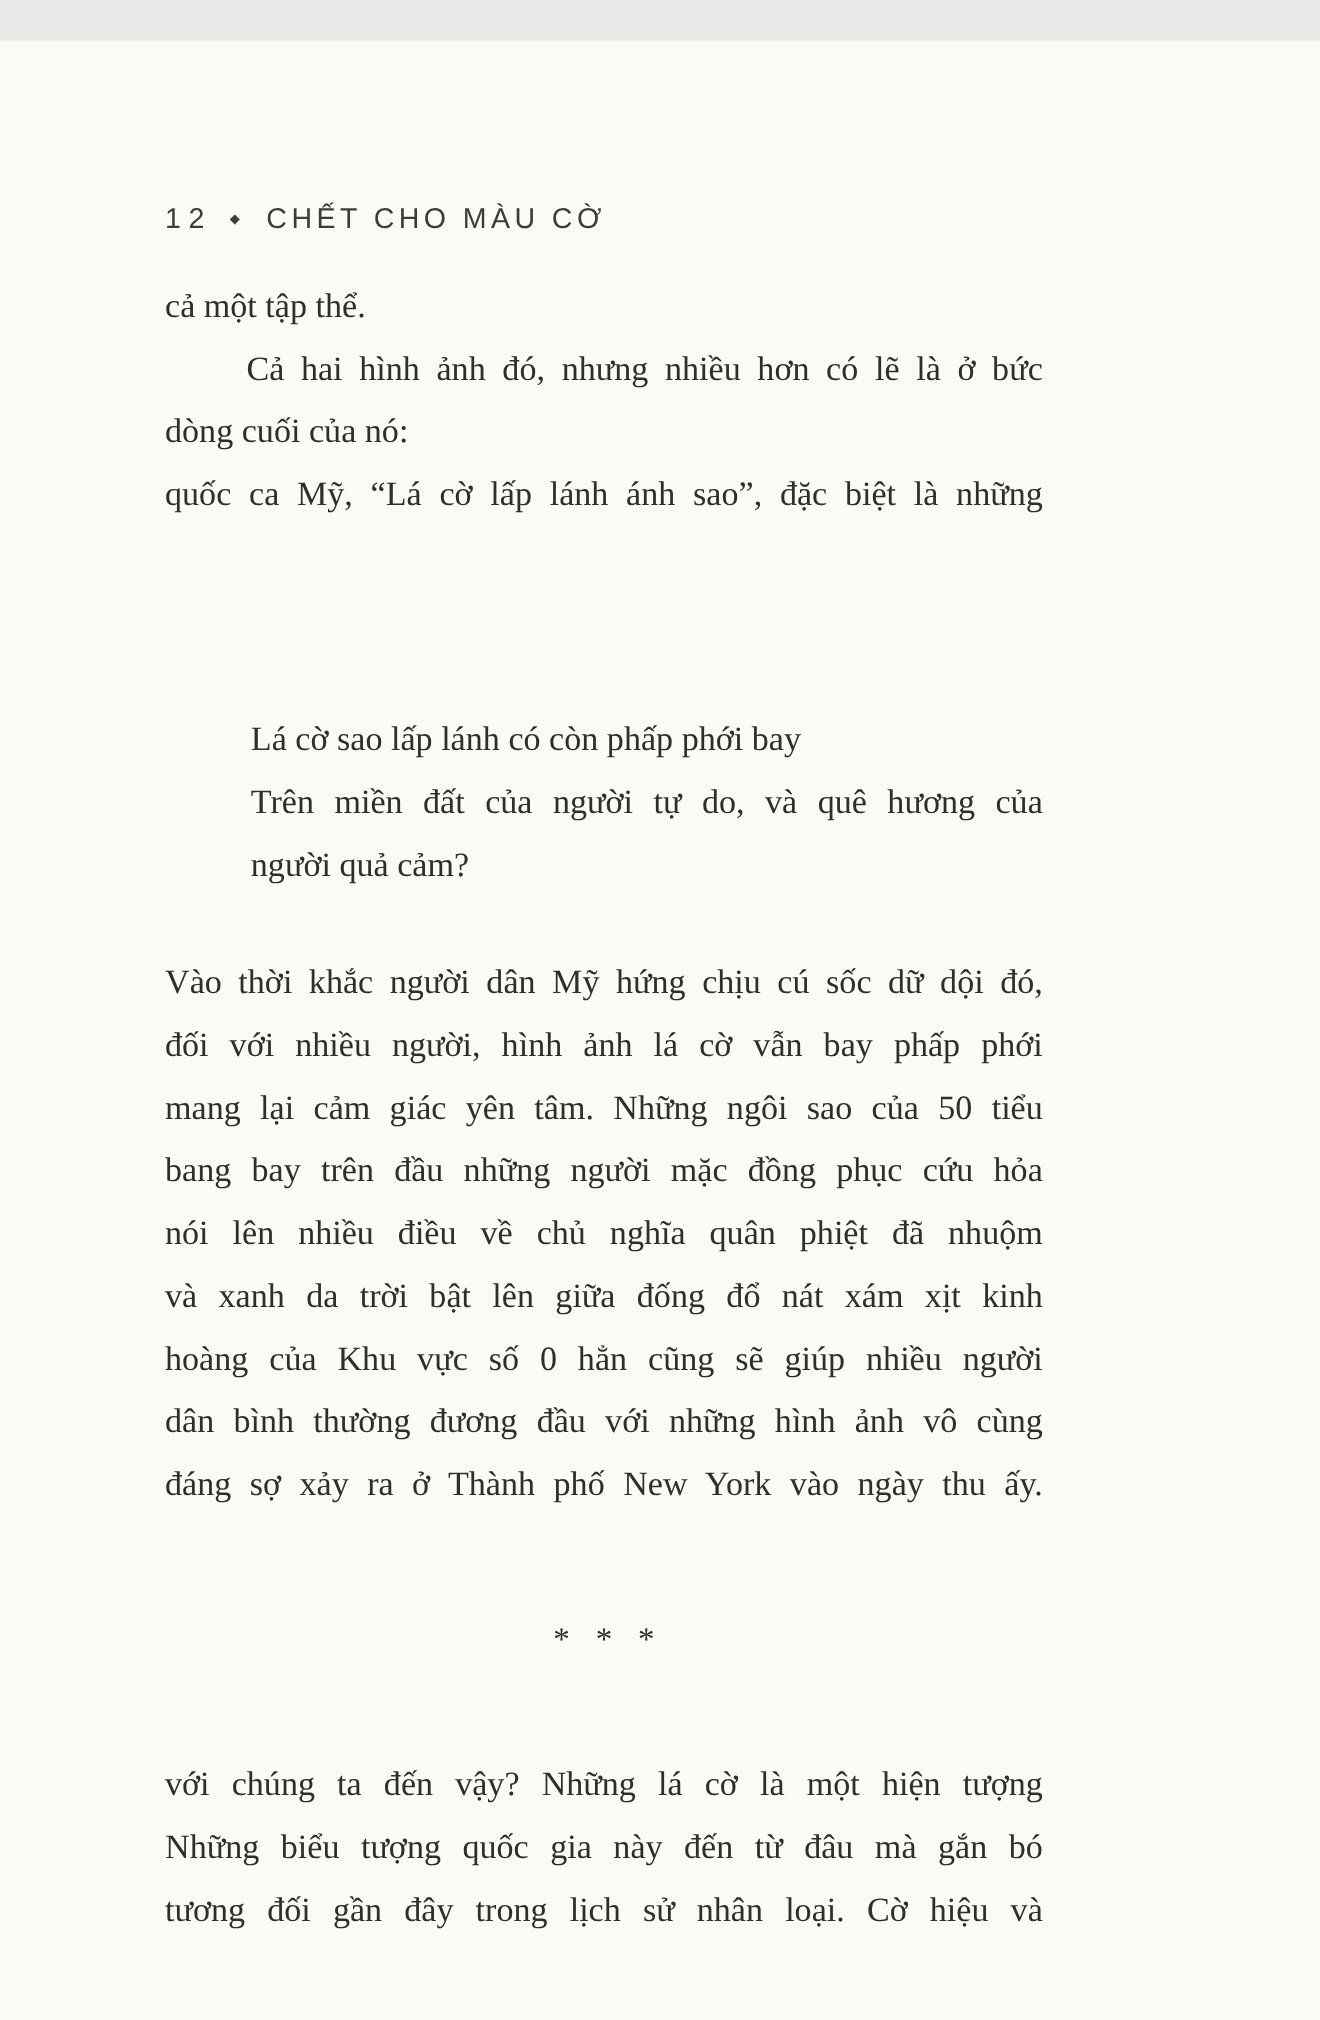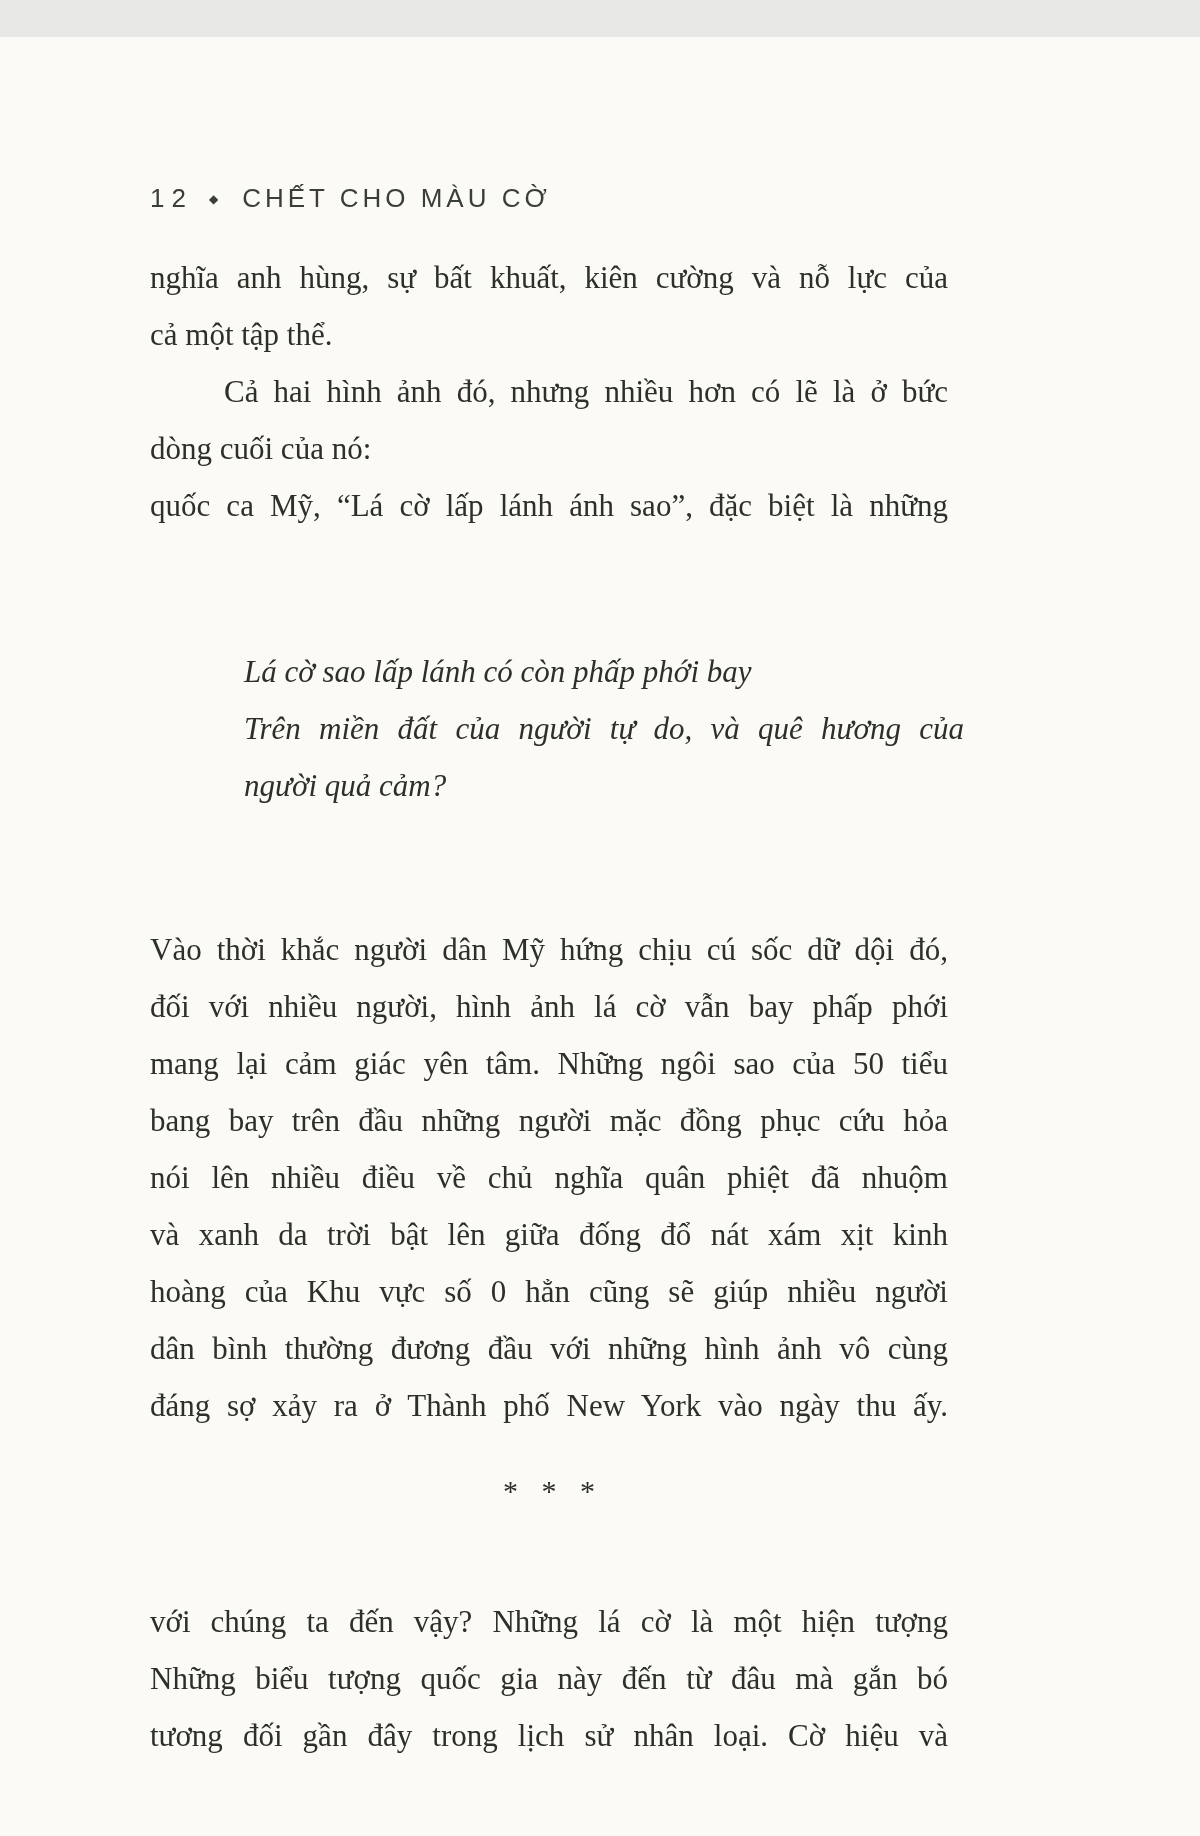--- a/index.html
+++ b/index.html
@@ -23,36 +23,35 @@
   .header .diamond{font-size:12px;vertical-align:4px;margin-right:24px;letter-spacing:0;}
   
   .block{
     position:absolute;left:150px;width:798px;
     font-size:31px;line-height:57px;
   }
   .block .line{min-height:57px;}
   .block .line.just{text-align:justify;text-align-last:justify;}
   .block .line.indent{text-indent:74px;}
   .b0{top:212px;}
-  .b1{top:606px;left:244px;width:720px;font-style:italic;}
-  .b2{top:884px;}
+  .b1{top:606px;left:228px;width:720px;}
+  .b2{top:827px;}
   .b3{top:1424px;text-align:center;font-size:30px;line-height:60px;
       word-spacing:16px;color:#2c3027;}
   .b4{top:1556px;}
 </style>
 </head>
 <body>
 
 <div class="page" style="background: rgb(251, 250, 246); color: rgb(44, 48, 39); margin-top: 37px;">
   <div class="header">
     <span class="num">12</span><span class="diamond">◆</span><span class="title">CHẾT CHO MÀU CỜ</span>
   </div>
   <div id="content">
       <div class="block b0 prose">
-        <div class="line just">nghĩa anh hùng, sự bất khuất, kiên cường và nỗ lực của</div>
         <div class="line">cả một tập thể.</div>
         <div class="line just indent">Cả hai hình ảnh đó, nhưng nhiều hơn có lẽ là ở bức</div>
         <div class="line">dòng cuối của nó:</div>
         <div class="line just">quốc ca Mỹ, “Lá cờ lấp lánh ánh sao”, đặc biệt là những</div>
       </div>
       <div class="block b1 quote">
         <div class="line">Lá cờ sao lấp lánh có còn phấp phới bay</div>
         <div class="line just">Trên miền đất của người tự do, và quê hương của</div>
         <div class="line">người quả cảm?</div>
       </div>

